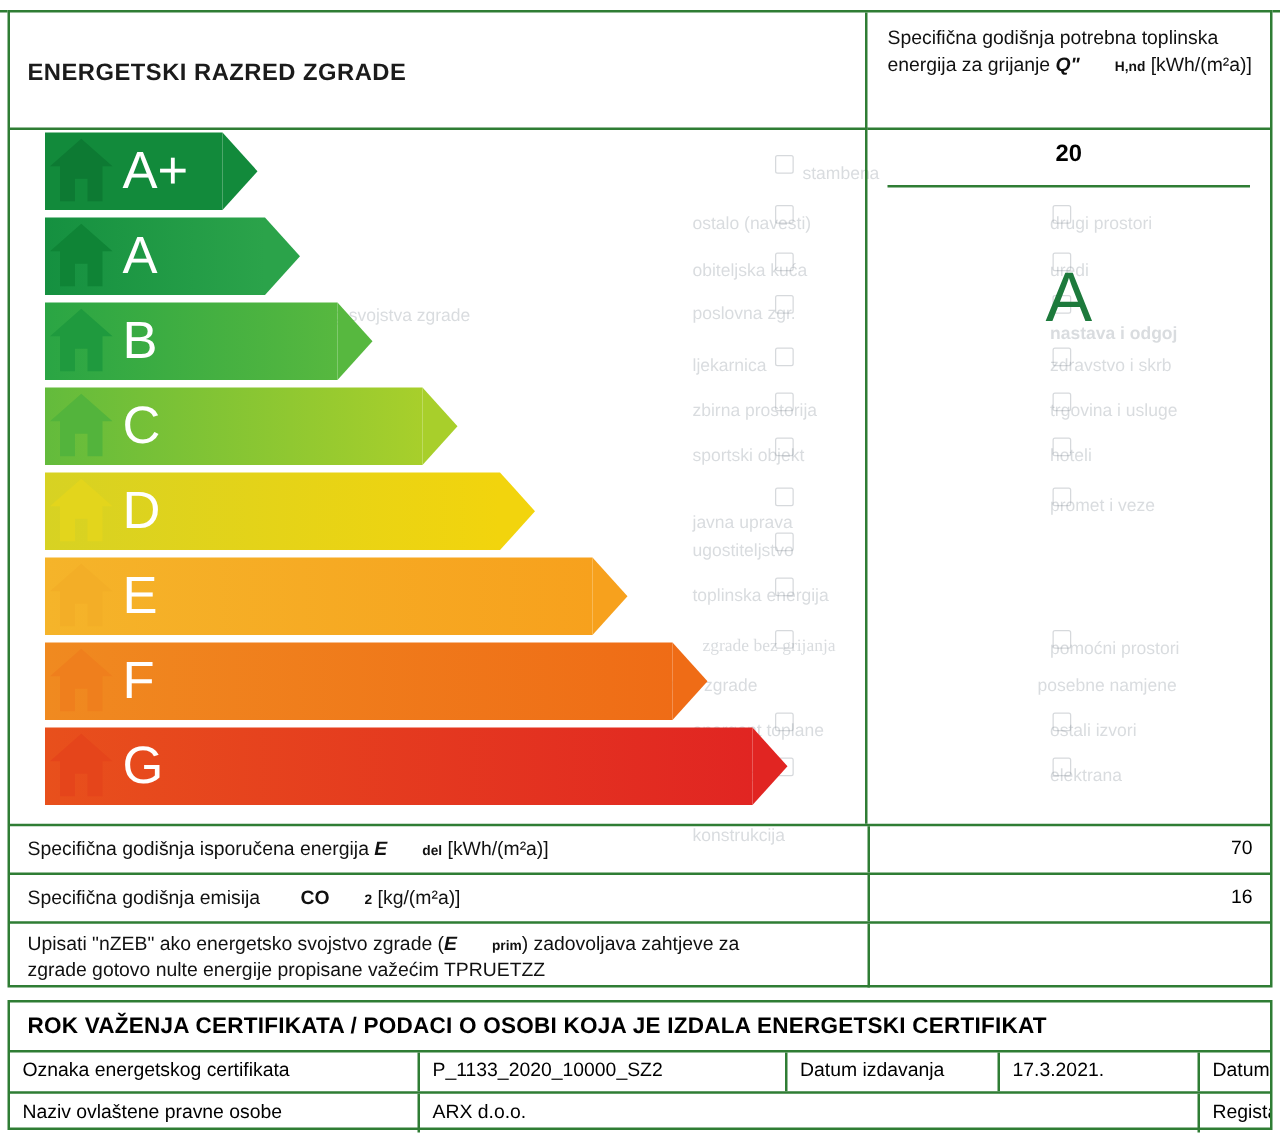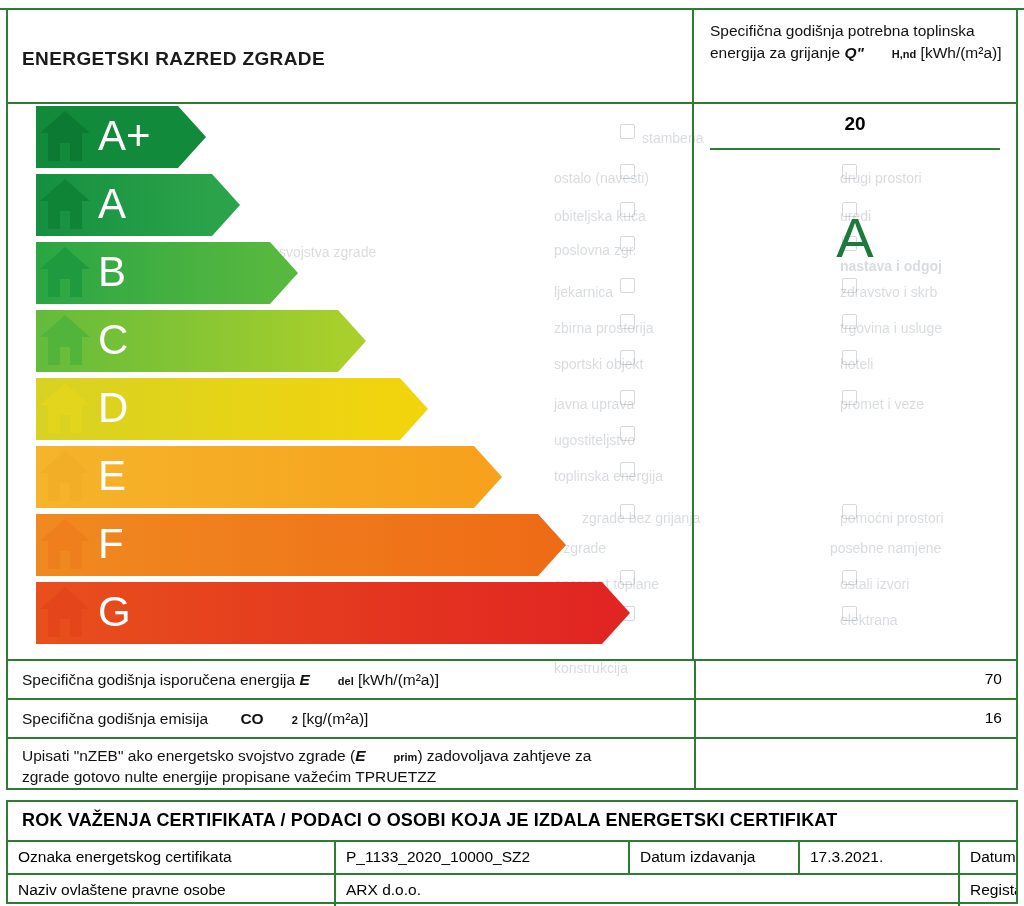--- a/index.html
+++ b/index.html
@@ -299,25 +299,25 @@
         <div class="ghost" style="left: 546px; top: 198px;">obiteljska kuća</div>
         <div class="ghost" style="left: 832px; top: 198px;">uredi</div>
         <div class="ghost" style="left: 546px; top: 232px;">poslovna zgr.</div>
         <div class="ghost" style="left: 832px; top: 248px; font-weight: bold;">nastava i odgoj</div>
         <div class="ghost" style="left: 546px; top: 274px;">ljekarnica</div>
         <div class="ghost" style="left: 832px; top: 274px;">zdravstvo i skrb</div>
         <div class="ghost" style="left: 546px; top: 310px;">zbirna prostorija</div>
         <div class="ghost" style="left: 832px; top: 310px;">trgovina i usluge</div>
         <div class="ghost" style="left: 546px; top: 346px;">sportski objekt</div>
         <div class="ghost" style="left: 832px; top: 346px;">hoteli</div>
-        <div class="ghost" style="left: 546px; top: 386px; text-align: right;">javna uprava</div>
+        <div class="ghost" style="left: 546px; top: 399px; text-align: right;">javna uprava</div>
         <div class="ghost" style="left: 832px; top: 386px;">promet i veze</div>
         <div class="ghost" style="left: 546px; top: 422px;">ugostiteljstvo</div>
         <div class="ghost" style="left: 546px; top: 458px;">toplinska energija</div>
-        <div class="ghost" style="left: 574px; top: 500px;">zgrade bez grijanja</div>
+        <div class="ghost" style="left: 554px; top: 500px; font-family: Liberation Serif, serif;">zgrade bez grijanja</div>
         <div class="ghost" style="left: 832px; top: 500px; text-align: center;">pomoćni prostori</div>
         <div class="ghost" style="left: 514px; top: 530px;">ostale zgrade</div>
         <div class="ghost" style="left: 822px; top: 530px;">posebne namjene</div>
         <div class="ghost" style="left: 546px; top: 566px;">energent toplane</div>
         <div class="ghost" style="left: 832px; top: 566px;">ostali izvori</div>
         <div class="ghost" style="left: 546px; top: 602px;">plinovod</div>
         <div class="ghost" style="left: 832px; top: 602px;">elektrana</div>
         <div class="ghost" style="left: 546px; top: 650px;">konstrukcija</div>
         <div class="ghost" style="left: 754px; top: 748px; margin-top: 41px;">energetski pregled</div>
         <div class="ghost" style="left: 190px; top: 234px;">energetskog svojstva zgrade</div>

